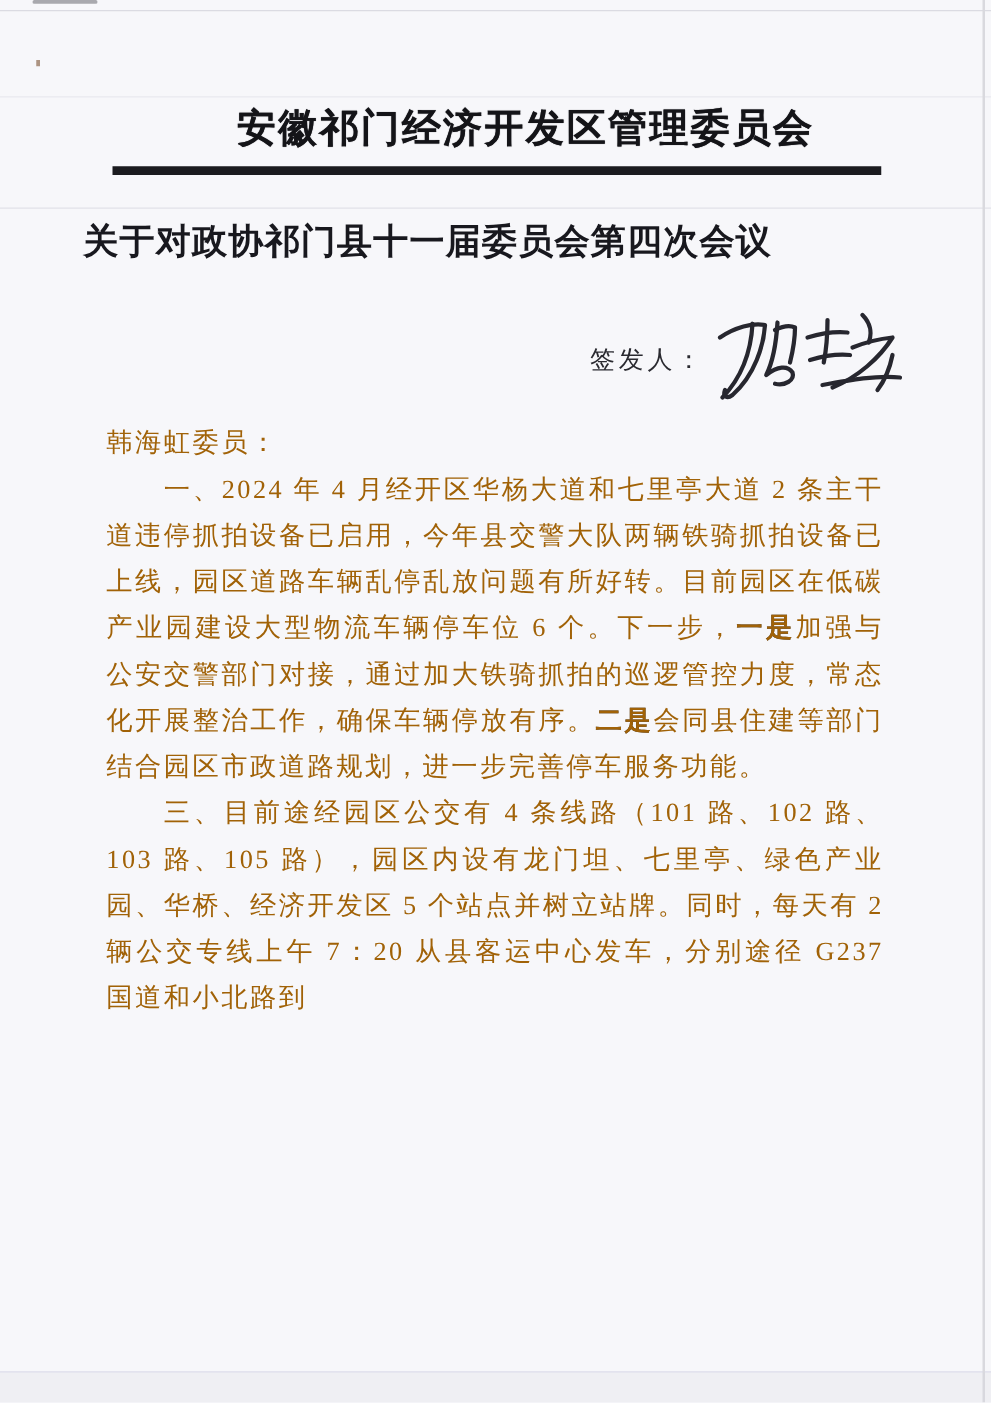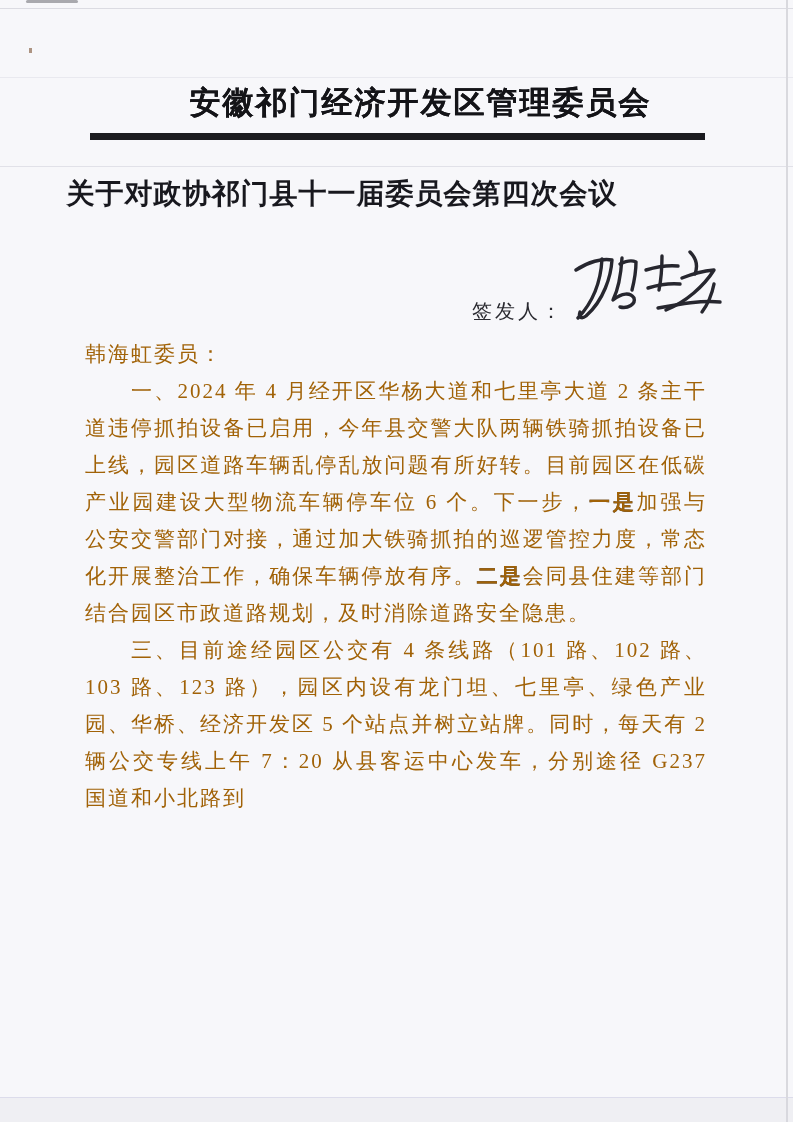--- a/index.html
+++ b/index.html
@@ -97,21 +97,20 @@
     height: 84px;
   }
   .issuer-label {
     position: absolute;
     left: 2px;
     top: 30px;
     font-size: 20px;
     letter-spacing: 3px;
     color: #2a2a30;
     white-space: nowrap;
-    margin-top: 24px;
   }
   .signature-svg {
     position: absolute;
     left: 92px;
     top: 0;
     width: 170px;
     height: 84px;
   }
   .doc-body {
     position: absolute;
@@ -170,15 +169,15 @@
 
     <path d="M128,8 C134,14 136,22 133,30"></path>
     <path d="M120,34 C130,30 142,27 152,26 C142,42 124,58 104,66"></path>
     <path d="M96,64 C118,60 140,56 158,58"></path>
     <path d="M152,40 C150,50 146,60 140,68"></path>
   </svg>
 </div>
 
 <div class="doc-body">
     <p class=""><span>韩海虹委员：</span></p>
-    <p class="indent"><span>一、2024 年 4 月经开区华杨大道和七里亭大道 2 条主干道违停抓拍设备已启用，今年县交警大队两辆铁骑抓拍设备已上线，园区道路车辆乱停乱放问题有所好转。目前园区在低碳产业园建设大型物流车辆停车位 6 个。下一步，</span><span class="bold">一是</span><span>加强与公安交警部门对接，通过加大铁骑抓拍的巡逻管控力度，常态化开展整治工作，确保车辆停放有序。</span><span class="bold">二是</span><span>会同县住建等部门结合园区市政道路规划，及时消除道路安全隐患。</span></p>
-    <p class="indent"><span>三、目前途经园区公交有 4 条线路（101 路、102 路、103 路、123 路），园区内设有龙门坦、七里亭、绿色产业园、华桥、经济开发区 5 个站点并树立站牌。同时，每天有 2 辆公交专线上午 7：20 从县客运中心发车，分别途径 G237 国道和小北路到</span></p>
+    <p class="indent"><span>一、2024 年 4 月经开区华杨大道和七里亭大道 2 条主干道违停抓拍设备已启用，今年县交警大队两辆铁骑抓拍设备已上线，园区道路车辆乱停乱放问题有所好转。目前园区在低碳产业园建设大型物流车辆停车位 6 个。下一步，</span><span class="bold">一是</span><span>加强与公安交警部门对接，通过加大铁骑抓拍的巡逻管控力度，常态化开展整治工作，确保车辆停放有序。</span><span class="bold">二是</span><span>会同县住建等部门结合园区市政道路规划，进一步完善停车服务功能。</span></p>
+    <p class="indent"><span>三、目前途经园区公交有 4 条线路（101 路、102 路、103 路、105 路），园区内设有龙门坦、七里亭、绿色产业园、华桥、经济开发区 5 个站点并树立站牌。同时，每天有 2 辆公交专线上午 7：20 从县客运中心发车，分别途径 G237 国道和小北路到</span></p>
   </div>
 
 </body></html>

